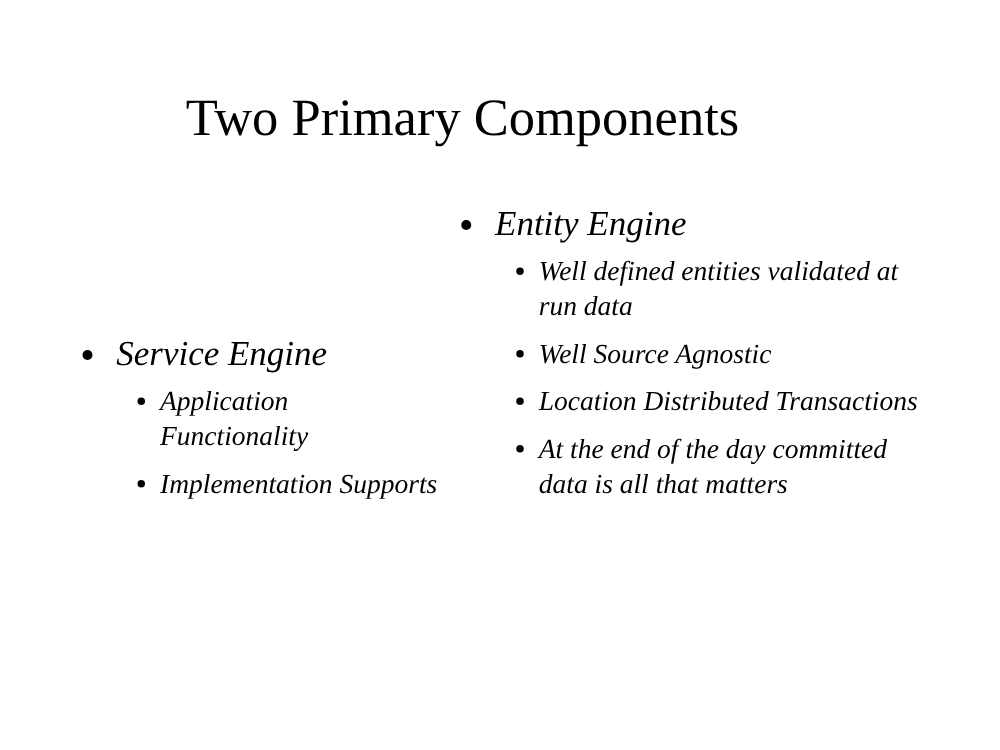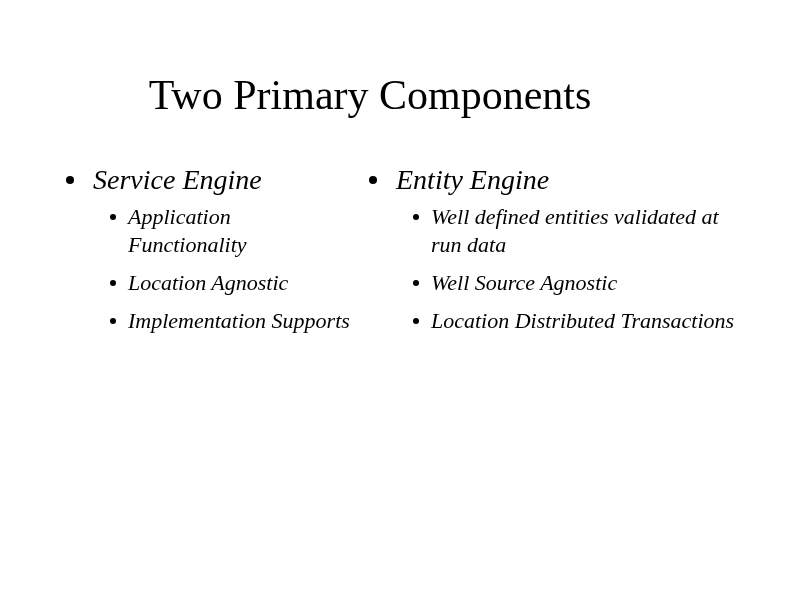--- a/index.html
+++ b/index.html
@@ -117,24 +117,20 @@
         <span>Service Engine</span>
       </div>
 
       <ul class="lvl2-list">
         <li class="lvl2">
           <span class="bullet"></span>
           <span class="lvl2-text">Application Functionality</span>
         </li>
         <li class="lvl2">
           <span class="bullet"></span>
-          <span class="lvl2-text">Location Agnostic</span>
-        </li>
-        <li class="lvl2">
-          <span class="bullet"></span>
           <span class="lvl2-text">Implementation Supports</span>
         </li>
       </ul>
 
     </div>
 
     <div class="column column-right">
 
       <div class="lvl1">
         <span class="bullet"></span>
@@ -147,18 +143,22 @@
           <span class="lvl2-text">Well defined entities validated at run data</span>
         </li>
         <li class="lvl2">
           <span class="bullet"></span>
           <span class="lvl2-text">Well Source Agnostic</span>
         </li>
         <li class="lvl2">
           <span class="bullet"></span>
           <span class="lvl2-text">Location Distributed Transactions</span>
         </li>
+        <li class="lvl2">
+          <span class="bullet"></span>
+          <span class="lvl2-text">At the end of the day committed data is all that matters</span>
+        </li>
       </ul>
 
     </div>
 
   </div>
 </div>
 
 </body></html>

